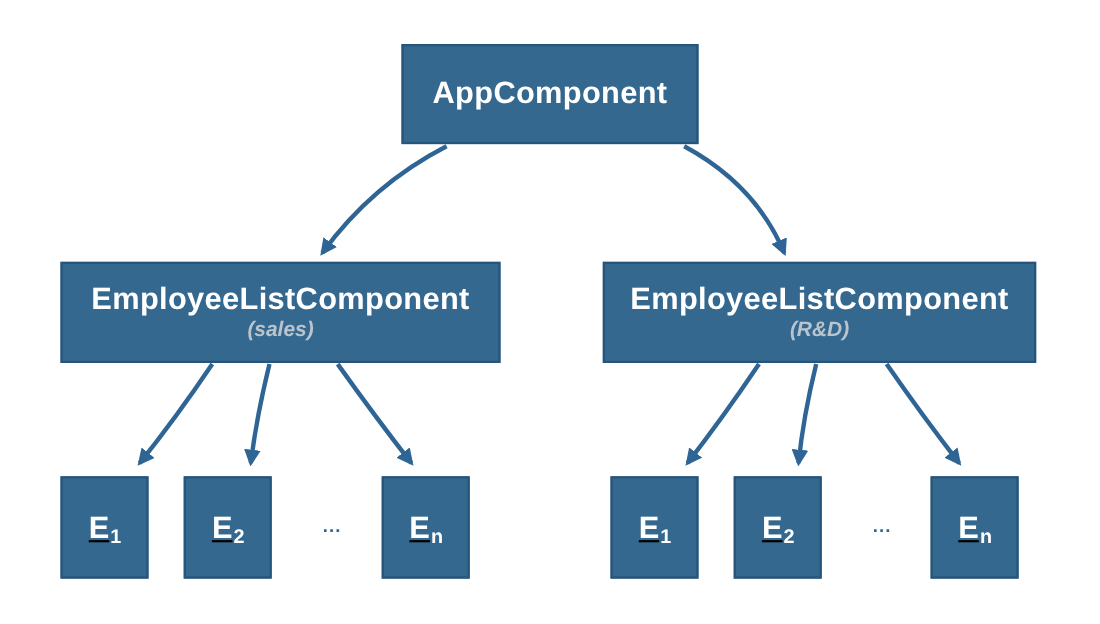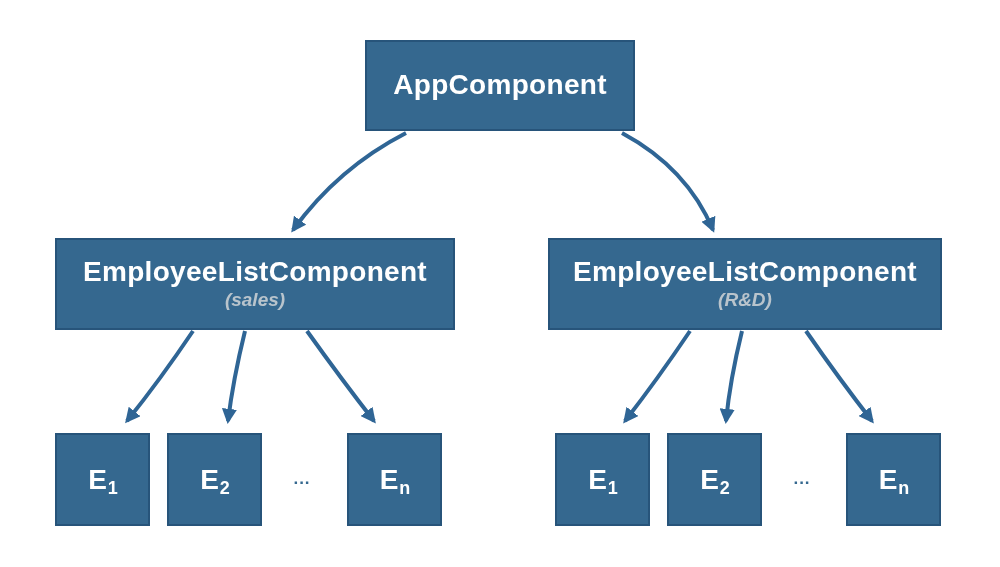--- a/index.html
+++ b/index.html
@@ -63,27 +63,28 @@
     font-weight: bold;
     font-size: 19px;
     line-height: 1.15;
     margin-top: 2px;
     font-style: italic;
   }
 
   .ebox {
     position: absolute;
     top: 433px;
-    width: 95px;
+    width: 80px;
     height: 93px;
     background: var(--box-fill);
     border: 2px solid var(--box-border);
     display: flex;
     align-items: center;
     justify-content: center;
+    text-decoration: underline;
   }
   .e1-left  { left: 55px;  }
   .e2-left  { left: 167px; }
   .en-left  { left: 347px; }
   .e1-right { left: 555px; }
   .e2-right { left: 667px; }
   .en-right { left: 846px; }
 
   .elabel {
     color: var(--title-text);

